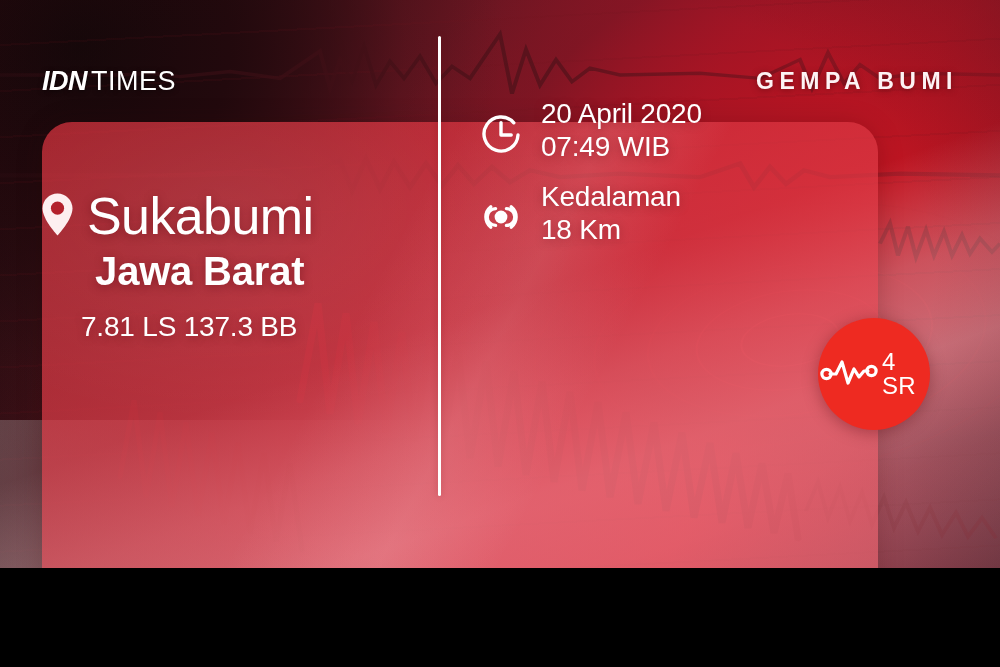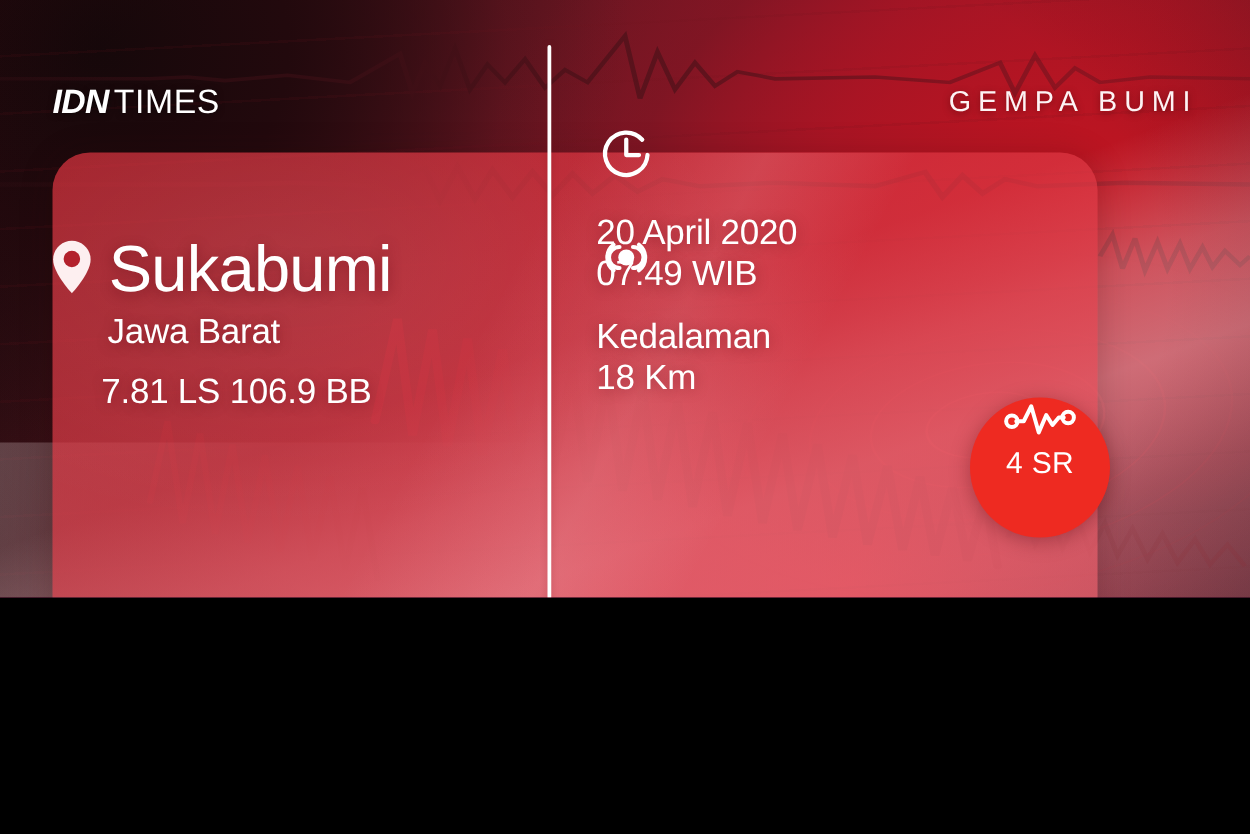--- a/index.html
+++ b/index.html
@@ -7,21 +7,21 @@
     padding: 0;
     background: #000;
   }
   body {
     font-family: "Liberation Sans", sans-serif;
   }
 
   #infographic {
     position: relative;
     width: 1000px;
-    height: 478px;
+    height: 568px;
     overflow: hidden;
     background: #ec4899;
   }
 
   
   .bg-layer {
     position: absolute;
     inset: 0;
     pointer-events: none;
   }
@@ -97,21 +97,21 @@
     text-shadow: 0 1px 5px rgba(0,0,0,.55);
   }
   .logo .idn { font-weight: 800; font-style: italic; letter-spacing: -0.5px; }
   .logo .times { font-weight: 400; letter-spacing: .5px; margin-left: 4px;}
 
   .kicker {
     position: absolute;
     right: 42px;
     top: 68px;
     font-size: 23px;
-    font-weight: 400;
+    font-weight: 700;
     letter-spacing: 5.5px;
     color: #fdf3f4;
     white-space: nowrap;
     text-shadow: 0 1px 6px rgba(60,0,6,.5);
   }
 
   
   .card {
     position: absolute;
     left: 42px;
@@ -159,70 +159,70 @@
     align-items: center;
     gap: 13px;
   }
   .loc-city {
     font-size: 52px;
     font-weight: 400;
     letter-spacing: -0.6px;
     line-height: 1;
   }
   .loc-prov {
-    font-size: 28px;
-    font-weight: 400;
+    font-size: 40px;
+    font-weight: 700;
     line-height: 1.12;
     margin-top: 7px;
     padding-left: 45px;
     letter-spacing: -0.2px;
+    text-align: center;
   }
   .loc-coord {
     font-size: 28px;
     font-weight: 400;
     margin-top: 17px;
     padding-left: 40px;
     letter-spacing: -0.2px;
   }
 
   
   .info-row {
     position: absolute;
     left: 477px;
     z-index: 7;
     display: flex;
-    align-items: flex-start;
+    align-items: flex-end;
     gap: 16px;
     color: #fff;
     text-shadow: 0 2px 10px rgba(90,8,18,.40);
-    flex-direction: column;
   }
   .info-row.date { top: 97px; }
   .info-row.depth { top: 180px; }
   .info-icon { flex: 0 0 auto; margin-top: 3px; }
   .info-text { line-height: 1.18; }
   .info-text div {
     font-size: 28px;
     font-weight: 400;
     letter-spacing: -0.2px;
     white-space: nowrap;
   }
 
   
   .badge {
     position: absolute;
-    left: 776px;
+    left: 818px;
     top: 318px;
     width: 112px;
     height: 112px;
     border-radius: 50%;
     background: #ee2a21;
     z-index: 9;
     display: flex;
-    flex-direction: column;
+    flex-direction: row;
     align-items: center;
     justify-content: flex-start;
     gap: 2px;
     box-shadow: 0 3px 16px rgba(70,4,8,0.35);
   }
   .badge-value {
     color: #fff;
     font-size: 24px;
     font-weight: 400;
     letter-spacing: .3px;
@@ -301,21 +301,21 @@
     <div class="loc-line1">
       <span>
         <svg width="33" height="45" viewBox="0 0 33 45" aria-hidden="true">
           <path d="M16.5 1.5C8.2 1.5 1.5 8.2 1.5 16.5c0 11 15 27 15 27s15-16 15-27c0-8.3-6.7-15-15-15z" fill="#fdeff0"></path>
           <circle cx="16.5" cy="16.2" r="6.6" fill="#b3212c"></circle>
         </svg>
       </span>
       <span class="loc-city">Sukabumi</span>
     </div>
     <div class="loc-prov">Jawa Barat</div>
-    <div class="loc-coord">7.81 LS 106.9 BB</div>
+    <div class="loc-coord">7.81 LS 137.3 BB</div>
   </div>
 
   <div class="info-row date">
     <span class="info-icon">
       <svg width="48" height="48" viewBox="0 0 48 48" aria-hidden="true">
         <path d="M36.8 11.8A17 17 0 1 0 41 24" fill="none" stroke="#ffffff" stroke-width="3.4" stroke-linecap="round"></path>
         <path d="M24 11.6 L24 24 L34.2 24" fill="none" stroke="#ffffff" stroke-width="3.4" stroke-linecap="round" stroke-linejoin="round"></path>
       </svg>
     </span>
     <span class="info-text">

